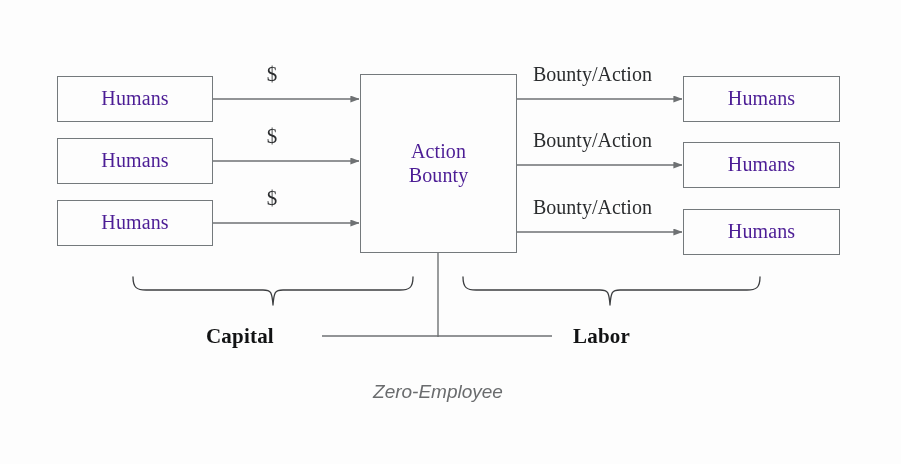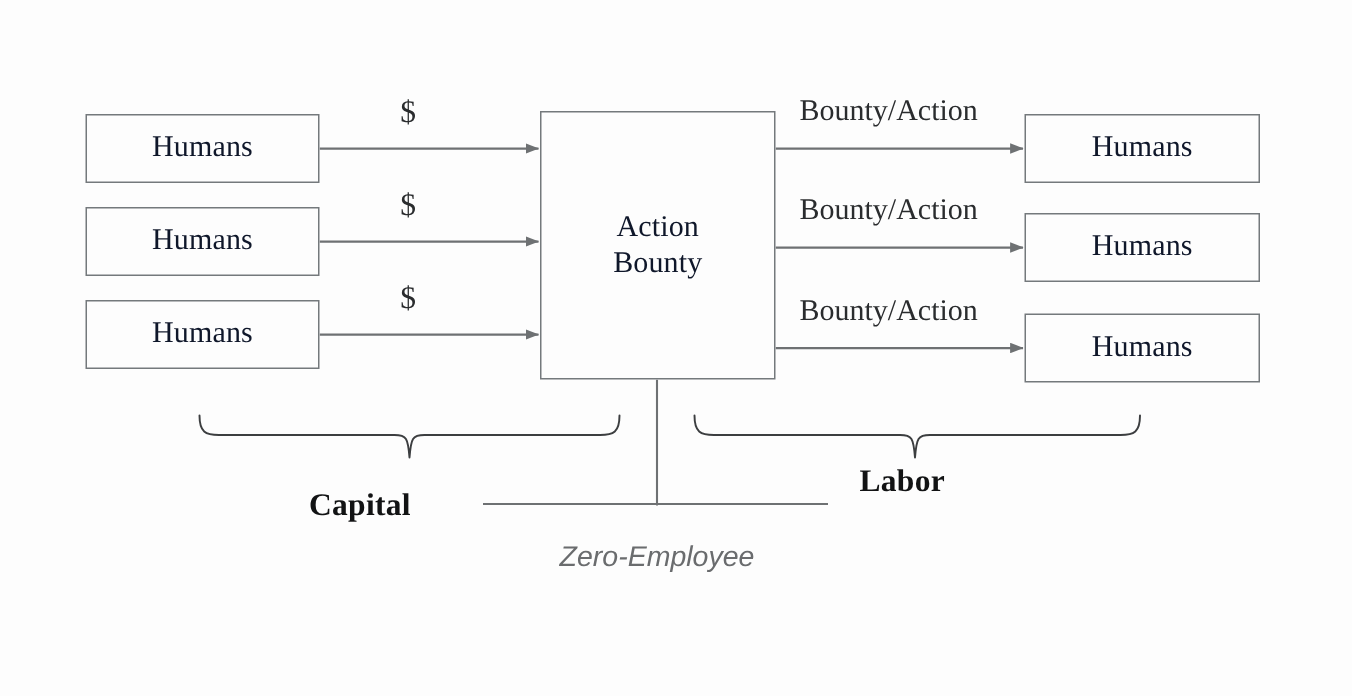--- a/index.html
+++ b/index.html
@@ -30,21 +30,21 @@
     box-sizing: border-box;
     border: 1.4px solid #74797c;
     background: #fdfdfd;
     display: flex;
     align-items: center;
     justify-content: center;
   }
   .node-label {
     font-family: "Liberation Serif", serif;
     font-size: 20px;
-    color: #0f172a;
+    color: #4c1d95;
     line-height: 1.18;
     text-align: center;
     letter-spacing: 0.1px;
   }
   .edge-label {
     position: absolute;
     font-family: "Liberation Serif", serif;
     color: #2a2c2e;
     white-space: nowrap;
   }
@@ -145,19 +145,19 @@
     <span class="node-label">Humans</span>
   </div>
   <div class="node-box" style="left:683px; top:142px; width:157px; height:46px;">
     <span class="node-label">Humans</span>
   </div>
   <div class="node-box" style="left:683px; top:209px; width:157px; height:46px;">
     <span class="node-label">Humans</span>
   </div>
 
   <div class="group-label" style="left:206px; top:324px;">Capital</div>
-  <div class="group-label" style="left:573px; top:308px;">Labor</div>
+  <div class="group-label" style="left:573px; top:324px;">Labor</div>
 
-  <div class="caption" style="left:288px; top:359px; width:300px;">
+  <div class="caption" style="left:288px; top:379px; width:300px;">
     <span>Zero-Employee</span><br>
   </div>
 
 </div>
 
 </body></html>

